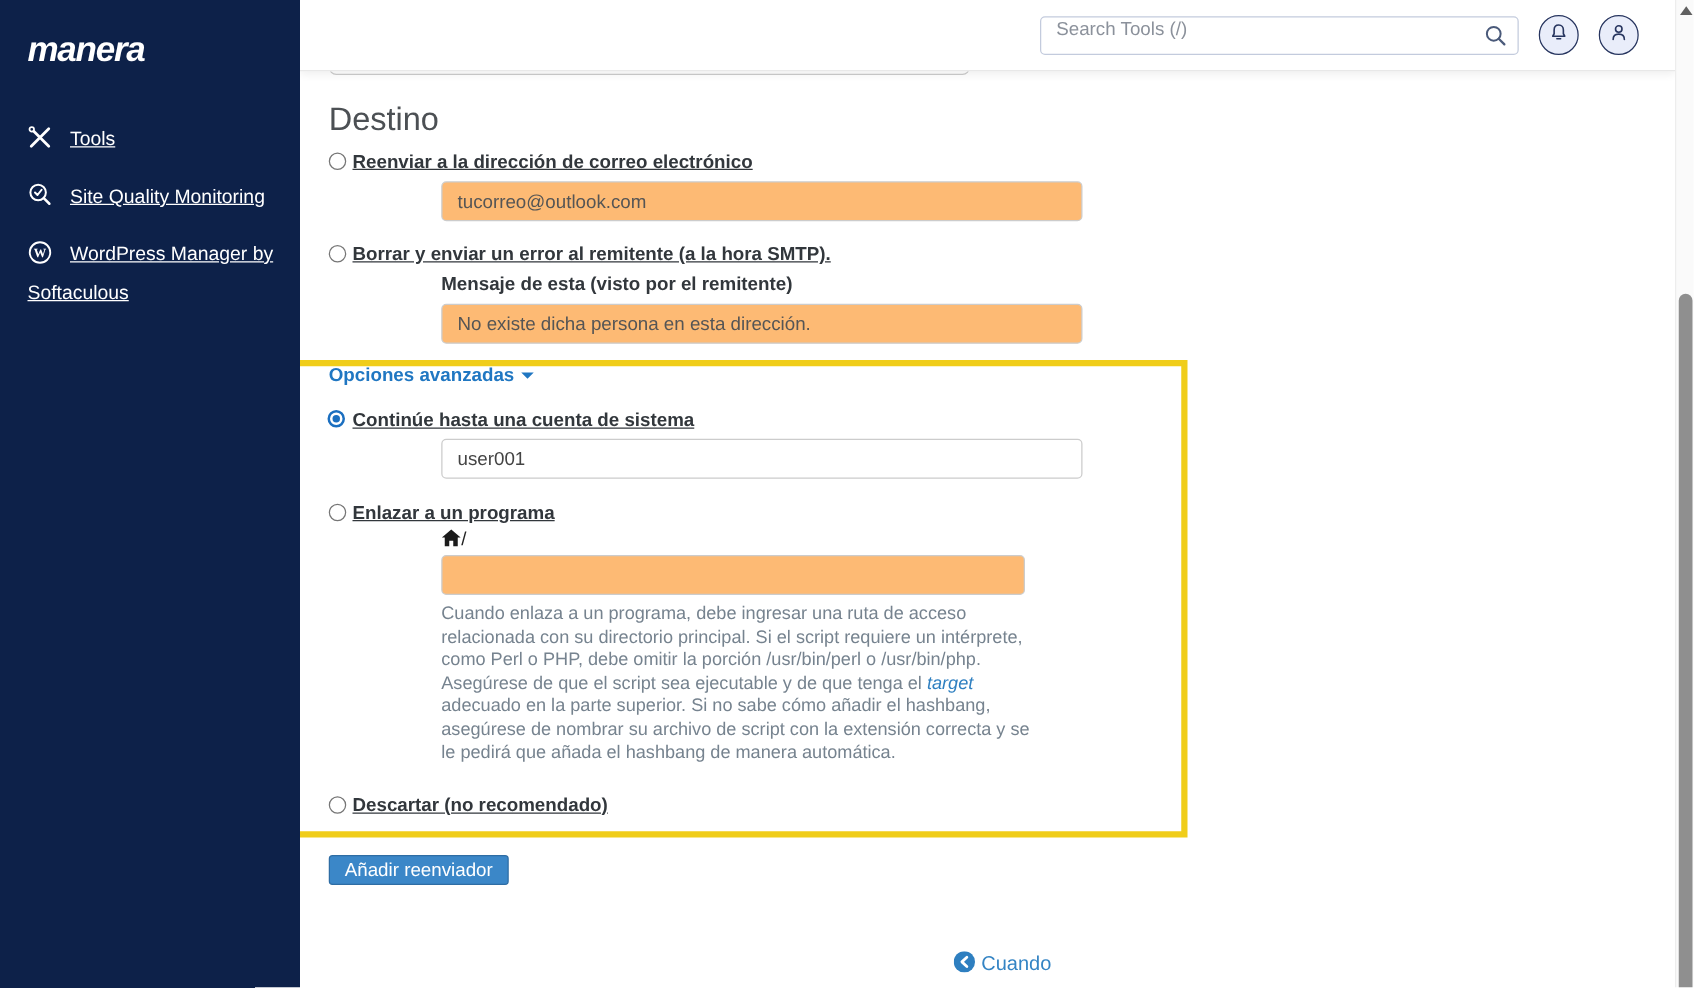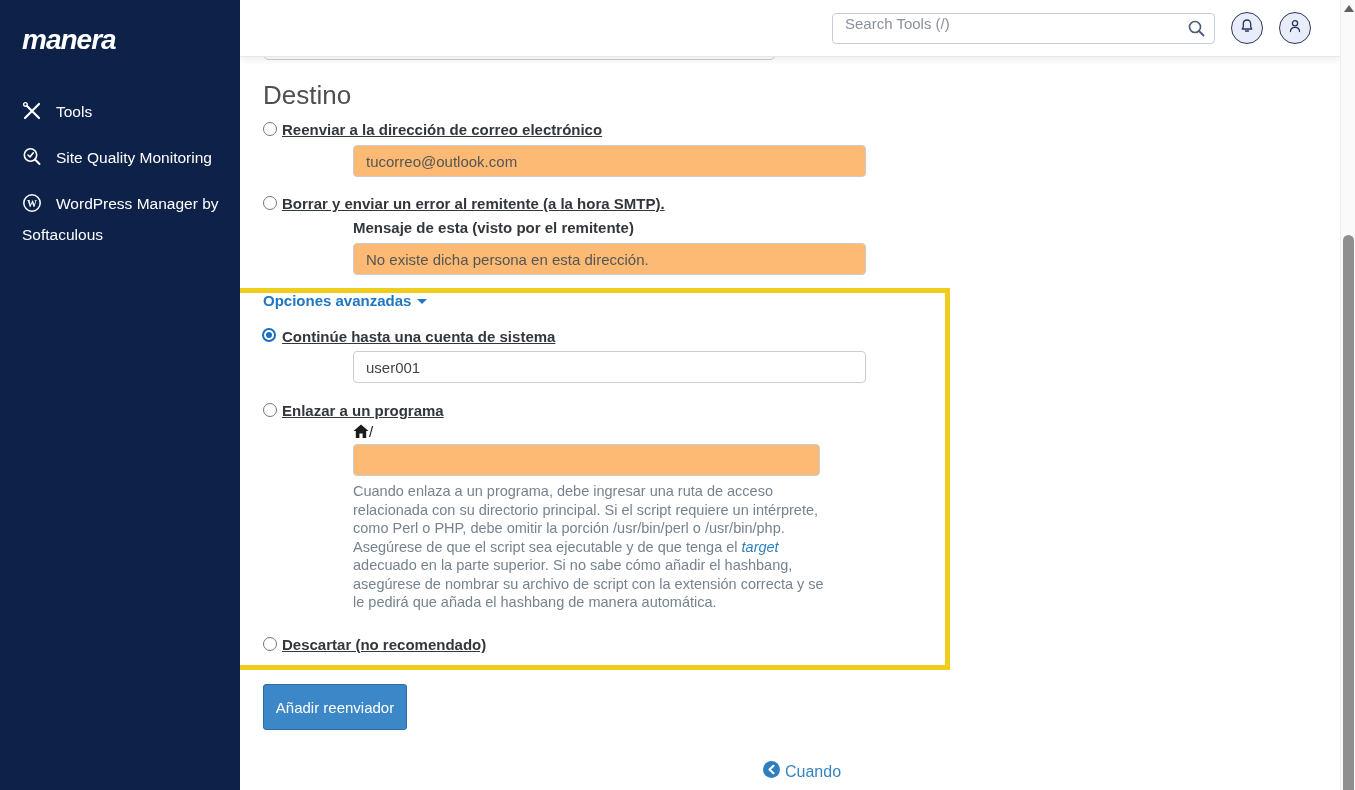--- a/index.html
+++ b/index.html
@@ -2,21 +2,21 @@
 <html><head>
 <meta charset="utf-8">
 <style>
   * { margin:0; padding:0; box-sizing:border-box; }
   html,body { width:1355px; height:790px; overflow:hidden; }
   body { font-family:"Liberation Sans","DejaVu Sans",sans-serif; background:#fff; position:relative; }
 
   
   .sidebar { position:absolute; left:0; top:0; width:240px; height:790px; background:#0d2149; color:#fff; z-index:10; }
   .logo { margin:24px 0 0 22px; font-size:28px; font-weight:bold; font-style:italic; letter-spacing:-1px; color:#fff; }
-  .nav { margin-top:40px; }
+  .nav { margin-top:40px;text-decoration:underline; }
   .nav-item { padding:0 20px 0 22px; font-size:15.5px; line-height:31px; color:#fff; margin-bottom:15px; cursor:pointer; }
   .nav-item .ico { display:inline-block; width:24px; height:20px; vertical-align:-4px; margin-right:10px; }
 
   
   .header { position:absolute; left:240px; top:0; width:1100px; height:57px; background:#fff;
             border-bottom:1px solid #e8e8e8; box-shadow:0 3px 7px rgba(0,0,0,0.07); z-index:6; }
   .search-wrap { position:absolute; left:592px; top:13px; width:383px; height:31px; }
   .search-input { width:100%; height:100%; border:1px solid #c3cbdd; border-radius:4px; padding:0 36px 10px 12px;
                   font-size:15px; color:#333; font-family:inherit; background:#fff; outline:none; }
   .search-input::placeholder { color:#8b919b; }
@@ -56,21 +56,21 @@
            border-left:5px solid transparent; border-right:5px solid transparent; border-top:5px solid #2077c2; }
 
   .hl-box { position:absolute; left:-18px; top:288px; width:728px; height:382px; border:5px solid #f0cd1a; z-index:4; pointer-events:none; }
 
   .home-row { left:113px; top:423px; font-size:15px; color:#222; font-weight:700; }
   .home-row .home-ico { display:inline-block; width:16px; height:15px; vertical-align:-2px; }
 
   .help { left:113px; top:482px; width:474px; font-size:14.5px; line-height:18.5px; color:#76838f; }
   .help a { color:#2e7fc0; text-decoration:none;font-style:italic; }
 
-  .submit-btn { left:23px; top:684px; width:144px; height:46px; background:#3b87c8; border:1px solid #2e6da4; border-radius:3px;
+  .submit-btn { left:23px; top:684px; width:144px; height:24px; background:#3b87c8; border:1px solid #2e6da4; border-radius:3px;
                 color:#fff; font-size:15px; font-family:inherit; cursor:pointer; }
 
   .back-link { left:523px; top:761px; display:flex; align-items:center; gap:5px; cursor:pointer; }
   .back-link .txt { color:#3484c4; font-size:16px; }
 </style>
 </head>
 <body>
 
 <div class="sidebar">
   <div class="logo">manera</div>

